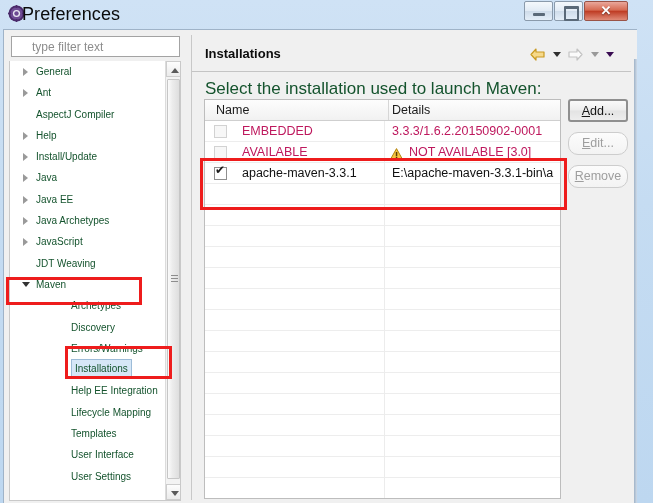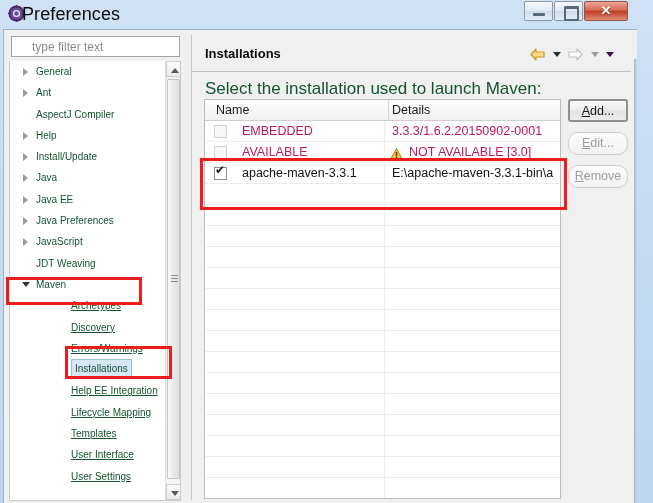--- a/index.html
+++ b/index.html
@@ -92,21 +92,21 @@
     background:#ffffff; border:1px solid #c9c9c9; border-top:none;
     overflow:hidden;
   }
   .tree-item {
     position:relative; height:21.3px; line-height:21.3px;
     font-size:10px; color:#14532d; white-space:nowrap;
     font-family:"Liberation Sans", sans-serif;
   }
   .tree-item .lbl { position:relative; }
   .lvl1 { padding-left: 26px; }
-  .lvl2 { padding-left: 61px; text-decoration: underline; }
+  .lvl2 { padding-left: 61px; }
   .arrow {
     position:absolute; left:12px; top:0; width:10px; height:21.3px;
   }
   .arrow.collapsed::before {
     content:""; position:absolute; left:1px; top:7px;
     width:0; height:0;
     border-left:5px solid #9a9a9a;
     border-top:4px solid transparent;
     border-bottom:4px solid transparent;
   }
@@ -295,21 +295,21 @@
 
       <div id="tree">
         <div id="tree-items">
             <div class="tree-item lvl1"><span class="arrow collapsed"></span><span class="lbl">General</span></div>
             <div class="tree-item lvl1"><span class="arrow collapsed"></span><span class="lbl">Ant</span></div>
             <div class="tree-item lvl1"><span class="lbl">AspectJ Compiler</span></div>
             <div class="tree-item lvl1"><span class="arrow collapsed"></span><span class="lbl">Help</span></div>
             <div class="tree-item lvl1"><span class="arrow collapsed"></span><span class="lbl">Install/Update</span></div>
             <div class="tree-item lvl1"><span class="arrow collapsed"></span><span class="lbl">Java</span></div>
             <div class="tree-item lvl1"><span class="arrow collapsed"></span><span class="lbl">Java EE</span></div>
-            <div class="tree-item lvl1"><span class="arrow collapsed"></span><span class="lbl">Java Preferences</span></div>
+            <div class="tree-item lvl1"><span class="arrow collapsed"></span><span class="lbl">Java Archetypes</span></div>
             <div class="tree-item lvl1"><span class="arrow collapsed"></span><span class="lbl">JavaScript</span></div>
             <div class="tree-item lvl1"><span class="lbl">JDT Weaving</span></div>
             <div class="tree-item lvl1"><span class="arrow expanded"></span><span class="lbl">Maven</span></div>
             <div class="tree-item lvl2"><span class="lbl">Archetypes</span></div>
             <div class="tree-item lvl2"><span class="lbl">Discovery</span></div>
             <div class="tree-item lvl2"><span class="lbl">Errors/Warnings</span></div>
             <div class="tree-item lvl2 selected"><span class="lbl">Installations</span></div>
             <div class="tree-item lvl2"><span class="lbl">Help EE Integration</span></div>
             <div class="tree-item lvl2"><span class="lbl">Lifecycle Mapping</span></div>
             <div class="tree-item lvl2"><span class="lbl">Templates</span></div>

